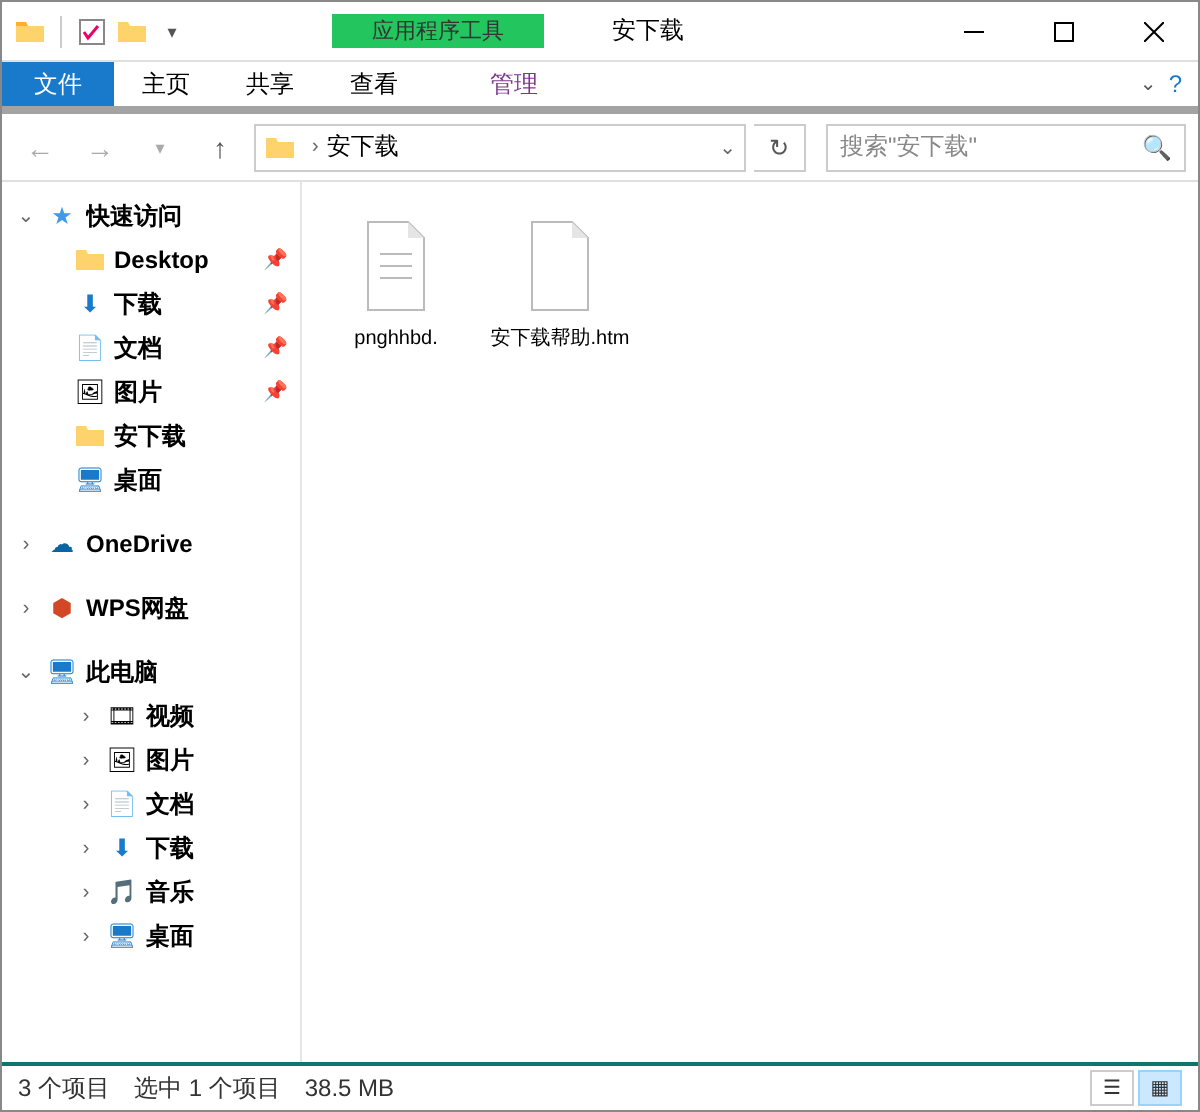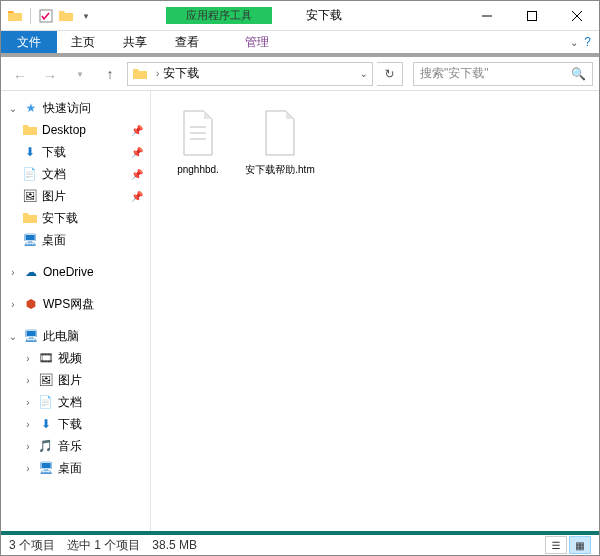--- a/index.html
+++ b/index.html
@@ -34,33 +34,33 @@
 .bc-refresh { width:26px; height:24px; border:1px solid #ccc; border-left:none; display:flex; align-items:center; justify-content:center; color:#555;}
 .searchbox { width: 180px; height:24px; border:1px solid #ccc; margin-left:6px; display:flex; align-items:center; padding:0 6px; color:#888;}
 .searchbox .mag { margin-left:auto; color:#555;}
 
 
 .content { display:flex; height: calc(556px - 30px - 26px - 34px - 24px - 2px); }
 .sidebar { width: 150px; border-right:1px solid #e5e5e5; overflow:hidden; padding-top:6px;}
 .tree-item { display:flex; align-items:center; height:22px; padding-left:6px; gap:4px; font-size:12px; white-space:nowrap;}
 .tree-disclose { width:12px; font-size:10px; color:#666; text-align:center;}
 .tree-icon { width:16px; height:16px; display:flex; align-items:center; justify-content:center;}
-.tree-label { overflow:hidden; text-overflow:ellipsis; flex:1;}
+.tree-label { overflow:hidden; text-overflow:ellipsis; flex:1;font-weight:bold;}
 .pin { color:#777; font-size:10px; margin-right:6px;}
 .tree-group-gap { height:10px;}
-.tree-item.sub { padding-left:21px;}
+.tree-item.sub { padding-left:36px;}
 
 .filepane { flex:1; padding:12px 10px; display:flex; flex-wrap:wrap; align-content:flex-start; gap:8px;}
 .file-item { width:74px; display:flex; flex-direction:column; align-items:center; padding:4px 2px; text-align:center;}
 .file-item.selected { background:#cce8ff; outline:1px solid #99d1ff;}
 .file-icon { width:48px; height:52px; display:flex; align-items:center; justify-content:center; margin-bottom:4px;}
 .file-label { font-size:10px; line-height:14px; word-break:break-all; max-height:28px; overflow:hidden;}
 
 
-.statusbar { height:24px; border-top:4px solid #0f766e; display:flex; align-items:center; padding:0 8px; font-size:12px; color:#333; gap:12px;}
+.statusbar { height:24px; border-top:2px solid #0f766e; display:flex; align-items:center; padding:0 8px; font-size:12px; color:#333; gap:12px;}
 .statusbar .right { margin-left:auto; display:flex; gap:2px;}
 .view-btn { width:22px; height:18px; border:1px solid #ccc; display:flex; align-items:center; justify-content:center; font-size:10px;}
 .view-btn.active { background:#cce8ff; border-color:#99d1ff;}
 
 
 .folder-svg { width:16px; height:16px;}
 </style>
 </head>
 <body>
 

